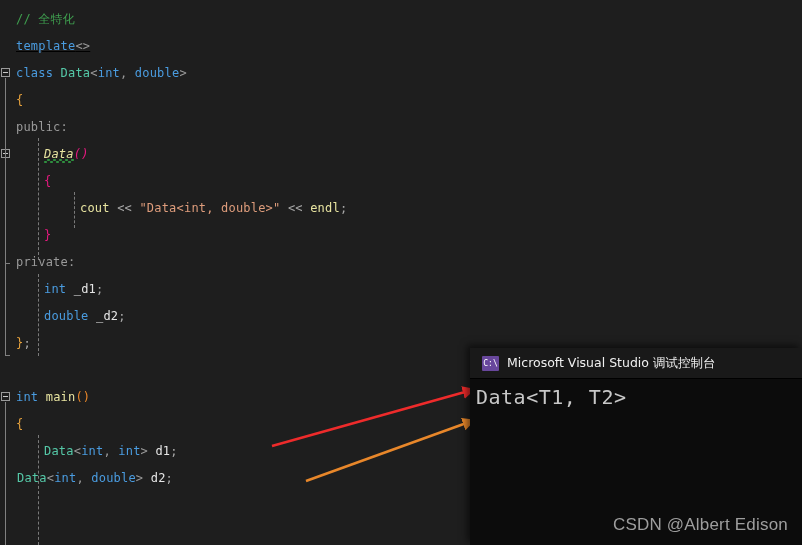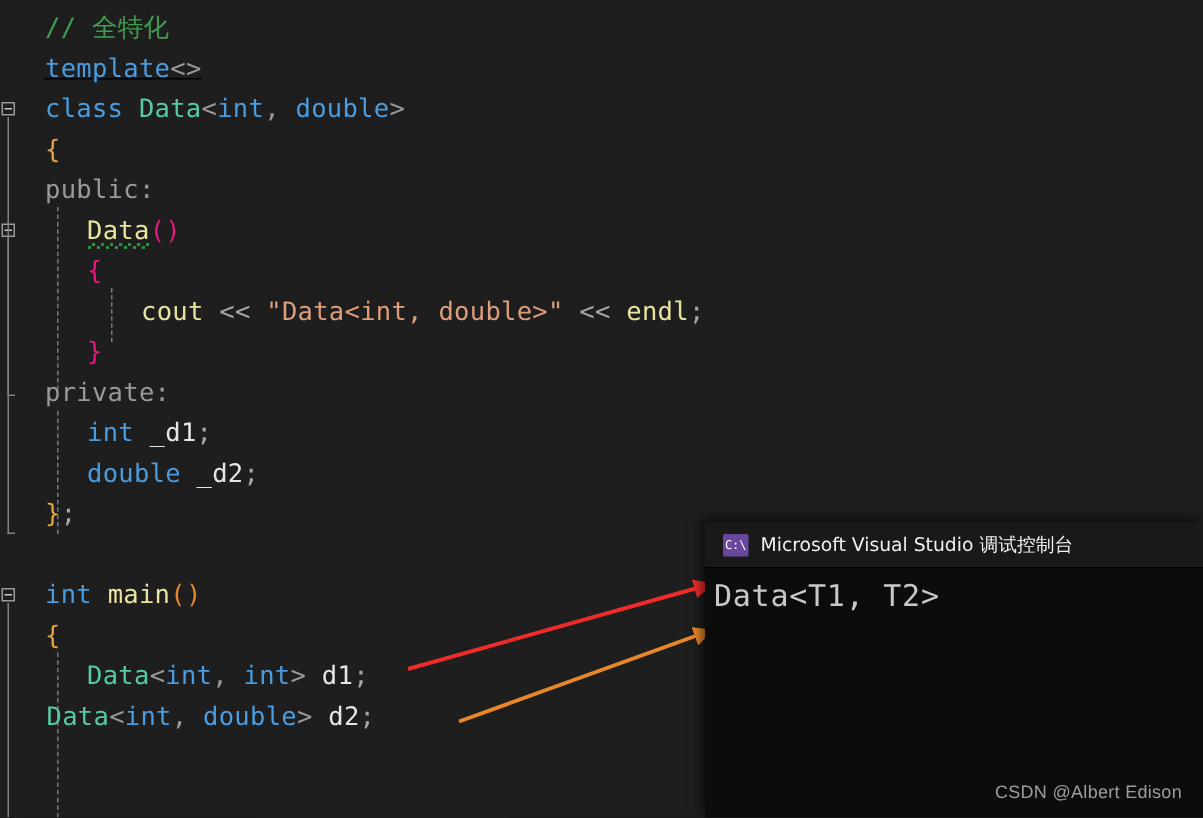--- a/index.html
+++ b/index.html
@@ -63,25 +63,25 @@
     border-left: 1px dashed #7a7a7a;
   }
 
   .code {
     position: absolute;
     left: 0; top: 0;
     width: 802px;
   }
   .line {
     position: absolute;
-    left: 14px;
+    left: 0;
     height: 27px;
     line-height: 27px;
     white-space: pre;
-    font-size: 17px;
+    font-size: 12px;
     letter-spacing: 0.2px;
   }
   .ind1 { padding-left: 44px; }
   .ind2 { padding-left: 80px; }
   .ind0 { padding-left: 16px; }
 
   
   .t-comment  { color: #3f9f4f; }
   .t-kw       { color: #4a9ce0; }
   .t-type     { color: #55c9a8; }
@@ -166,21 +166,21 @@
     line-height: 26px;
     color: #c8c8c8;
     white-space: pre;
     letter-spacing: 0.5px;
   }
   #watermark {
     position: absolute;
     right: 14px;
     bottom: 10px;
     color: #9e9e9e;
-    font-size: 12px;
+    font-size: 17px;
     font-family: "Liberation Sans", "DejaVu Sans", sans-serif;
     letter-spacing: 0.2px;
   }
 
   
   #arrows {
     position: absolute;
     left: 0; top: 0;
     width: 802px; height: 545px;
     pointer-events: none;
@@ -212,21 +212,21 @@
     <div class="indentguide" style="left:38px; top:274px; height:82px;"></div>
     <div class="indentguide" style="left:38px; top:435px; height:110px;"></div>
     <div class="indentguide" style="left:74px; top:192px; height:36px;"></div>
 
     <div class="code" id="code-lines">
         <div class="line ind0" style="top: 6px;"><span class="t-comment">// </span><span class="t-comment cjk">全特化</span></div>
         <div class="line ind0" style="top: 33px; text-decoration: underline;"><span class="t-kw">template</span><span class="t-punc">&lt;&gt;</span></div>
         <div class="line ind0" style="top: 60px;"><span class="t-kw">class </span><span class="t-type">Data</span><span class="t-punc">&lt;</span><span class="t-kw">int</span><span class="t-punc">, </span><span class="t-kw">double</span><span class="t-punc">&gt;</span></div>
         <div class="line ind0" style="top: 87px;"><span class="t-brace-o">{</span></div>
         <div class="line ind0" style="top: 114px;"><span class="t-access">public:</span></div>
-        <div class="line ind1" style="top: 141px;"><span class="t-func squiggle">Data</span><span class="t-magenta">()</span></div>
+        <div class="line ind1" style="top: 141px; font-style: italic;"><span class="t-func squiggle">Data</span><span class="t-magenta">()</span></div>
         <div class="line ind1" style="top: 168px;"><span class="t-magenta">{</span></div>
         <div class="line ind2" style="top: 195px;"><span class="t-func">cout</span><span class="t-op"> &lt;&lt; </span><span class="t-string">"Data&lt;int, double&gt;"</span><span class="t-op"> &lt;&lt; </span><span class="t-func">endl</span><span class="t-op">;</span></div>
         <div class="line ind1" style="top: 222px;"><span class="t-magenta">}</span></div>
         <div class="line ind0" style="top: 249px;"><span class="t-access">private:</span></div>
         <div class="line ind1" style="top: 276px;"><span class="t-kw">int</span><span class="t-ident"> _d1</span><span class="t-op">;</span></div>
         <div class="line ind1" style="top: 303px;"><span class="t-kw">double</span><span class="t-ident"> _d2</span><span class="t-op">;</span></div>
         <div class="line ind0" style="top: 330px;"><span class="t-brace-o">}</span><span class="t-op">;</span></div>
         <div class="line ind0" style="top: 357px;"></div>
         <div class="line ind0" style="top: 384px;"><span class="t-kw">int</span><span class="t-op"> </span><span class="t-func">main</span><span class="t-orange">()</span></div>
         <div class="line ind0" style="top: 411px;"><span class="t-brace-o">{</span></div>

